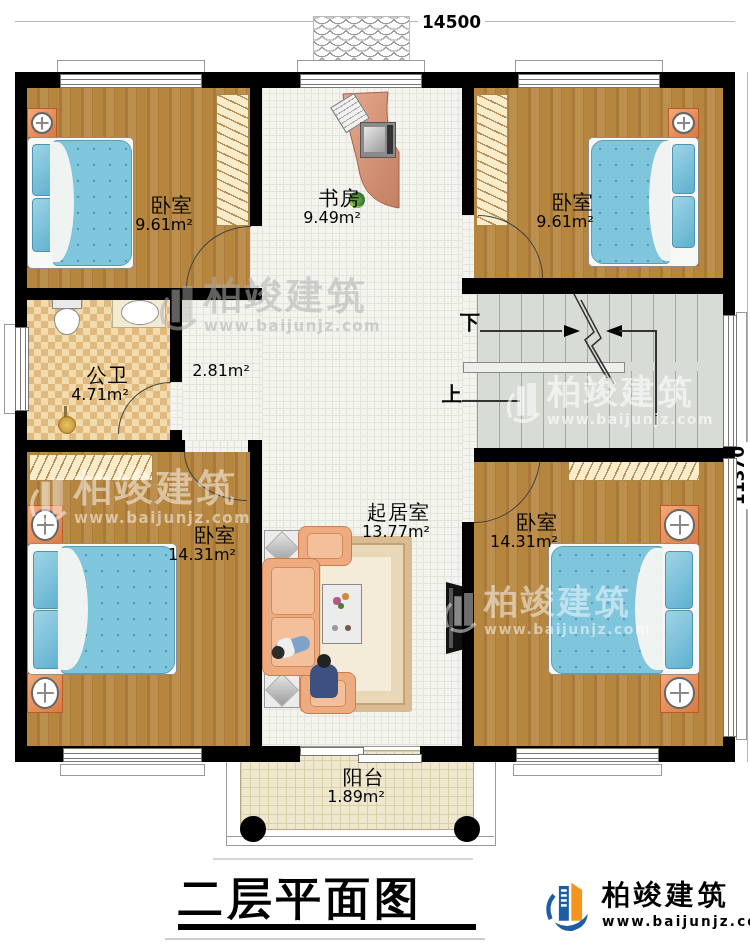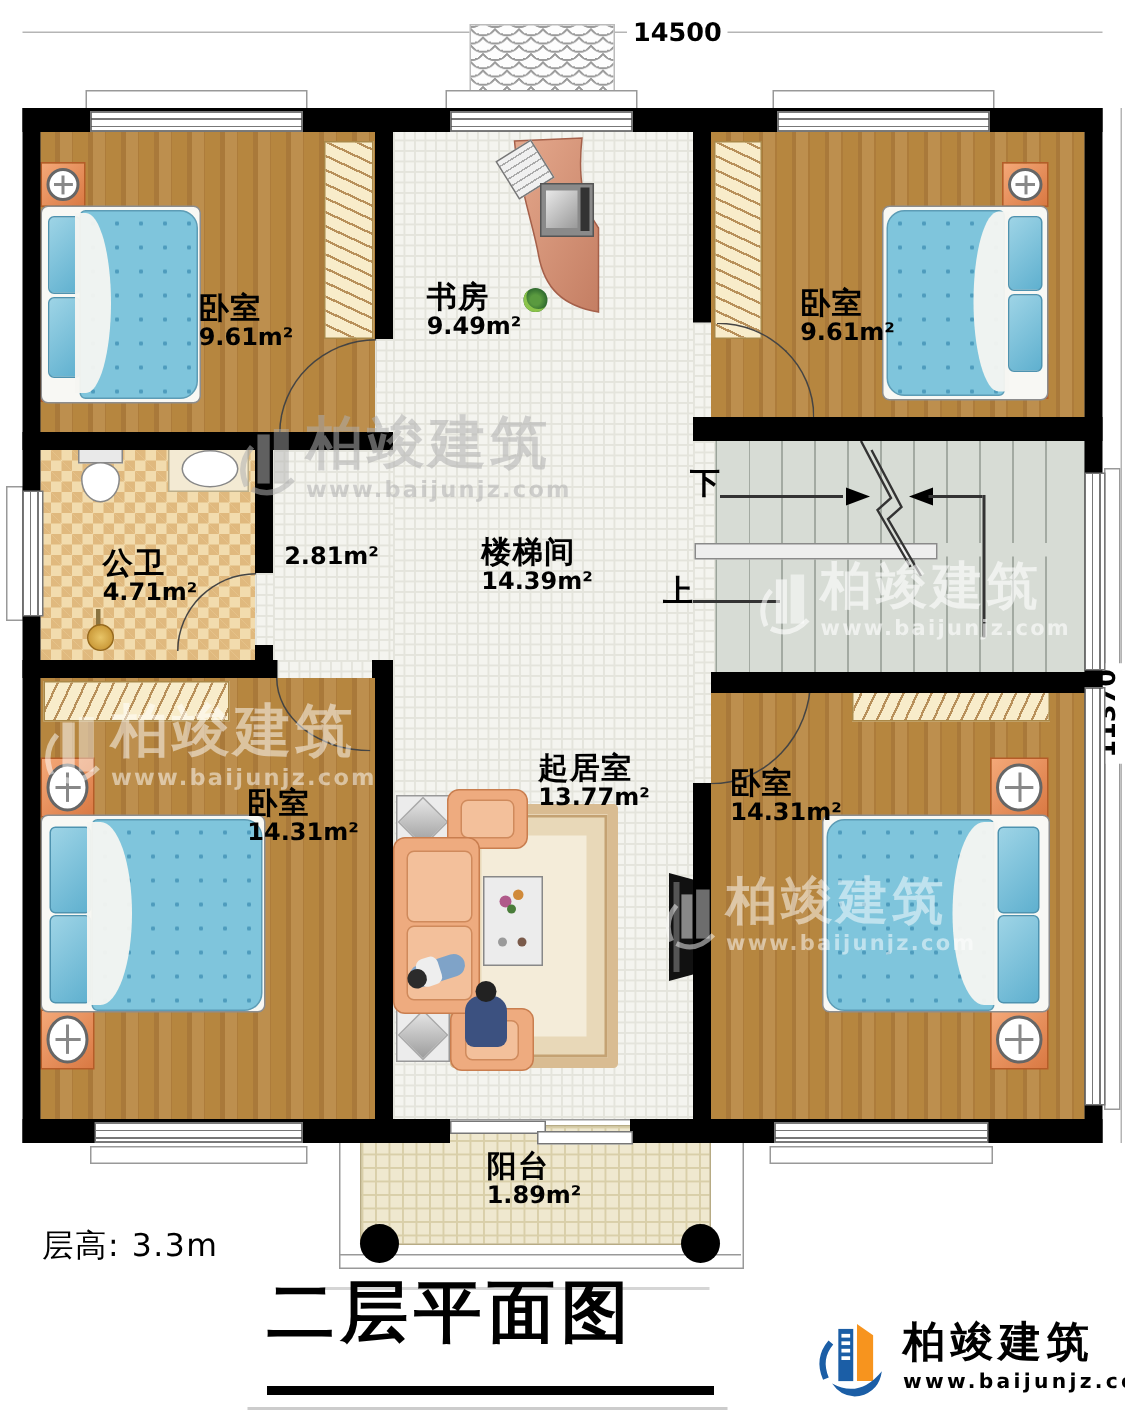--- a/index.html
+++ b/index.html
@@ -20,22 +20,22 @@
   .stairsfloor{background:#d7dcd5;outline:1px solid #9aa39a;}
   .treads{position:absolute;background:repeating-linear-gradient(90deg,transparent 0 21px,#a3aaa2 21px 22px);z-index:2;}
   .balconyfloor{background-color:#efe8cf;
     background-image:linear-gradient(#d9cfa9 1px,transparent 1px),linear-gradient(90deg,#d9cfa9 1px,transparent 1px);
     background-size:9px 9px;border:1px solid #b7ab84;}
   .win{position:absolute;z-index:8;background:#fff;border:1px solid #777;}
   .win-h{background:linear-gradient(to bottom,#fff 0 4px,#777 4px 5px,#fff 5px 9px,#777 9px 10px,#fff 10px 100%);}
   .win-v{background:linear-gradient(to right,#fff 0 4px,#777 4px 5px,#fff 5px 9px,#777 9px 10px,#fff 10px 100%);}
   .sill{position:absolute;z-index:4;background:#fff;border:1px solid #999;}
   .arc{position:absolute;z-index:4;border:0 solid #444;}
-  .room-label{position:absolute;z-index:5;text-align:left;transform:translate(-50%,-50%);
-    font-weight:bold;line-height:1.12;white-space:nowrap;}
+  .room-label{position:absolute;z-index:5;text-align:right;transform:translate(-50%,-50%);
+    font-weight:normal;line-height:1.12;white-space:nowrap;}
   .rname{font-size:20px;letter-spacing:1px;}
   .rarea{font-size:16px;}
   .stair-dir{position:absolute;z-index:5;font-size:20px;font-weight:bold;transform:translate(-50%,-50%);}
   .dim{position:absolute;z-index:5;font-size:17px;font-weight:bold;background:#fff;padding:0 4px;}
   .dimline{position:absolute;background:#b5b5b5;z-index:0;}
   .bedframe{position:absolute;z-index:3;background:#f8f8f4;border:1px solid #8d8d8d;border-radius:5px;}
   .pillow{position:absolute;background:linear-gradient(135deg,#9ed4e6,#5fb0cf);border:1px solid #4e93b0;border-radius:4px;}
   .blanket{position:absolute;background-color:#7fc5dc;
     background-image:radial-gradient(circle,#4e9cbd 1.3px,transparent 1.6px);background-size:16px 16px;
     border:1px solid #5d9cb5;}
@@ -281,38 +281,34 @@
     <div class="blanket" style="left:2px;top:2px;width:110px;height:126px;border-radius:12px 4px 4px 12px"></div>
     <div class="sheet sheet-l" style="left:86px;top:4px;width:30px;height:122px"></div>
     <div class="pillow" style="left:116px;top:7px;width:26px;height:56px"></div>
     <div class="pillow" style="left:116px;top:66px;width:26px;height:57px"></div>
   </div>
 
   <div class="room-label" style="left:164px;top:214px">
     <div class="rname">卧室</div>
     <div class="rarea">9.61m²</div>
   </div>
-  <div class="room-label" style="left:316px;top:207px">
+  <div class="room-label" style="left:332px;top:207px">
     <div class="rname">书房</div>
     <div class="rarea">9.49m²</div>
   </div>
   <div class="room-label" style="left:565px;top:211px">
     <div class="rname">卧室</div>
     <div class="rarea">9.61m²</div>
   </div>
   <div class="room-label" style="left:100px;top:384px">
     <div class="rname">公卫</div>
     <div class="rarea">4.71m²</div>
   </div>
   <div class="room-label" style="left:221px;top:371px">
     <div class="rarea">2.81m²</div>
-  </div>
-  <div class="room-label" style="left:358px;top:377px">
-    <div class="rname">楼梯间</div>
-    <div class="rarea">14.39m²</div>
   </div>
   <div class="room-label" style="left:396px;top:521px">
     <div class="rname">起居室</div>
     <div class="rarea">13.77m²</div>
   </div>
   <div class="room-label" style="left:202px;top:544px">
     <div class="rname">卧室</div>
     <div class="rarea">14.31m²</div>
   </div>
   <div class="room-label" style="left:524px;top:531px">
@@ -366,24 +362,23 @@
         <rect x="15" y="8" width="9" height="36" fill="currentColor"></rect>
         <rect x="27" y="4" width="11" height="40" fill="currentColor" opacity=".85"></rect>
         <path d="M11 48 Q27 56 41 41" stroke="currentColor" stroke-width="4" fill="none"></path>
       </svg>
     <div>
         <div class="wm-name" style="font-size:34px">柏竣建筑</div>
          <div class="wm-url" style="font-size:14px">www.baijunjz.com</div>
       </div>
   </div>
 
-  <div class="note" style="left:28px;top:816px">层高: 3.3m</div>
   <div class="abs" style="left:213px;top:858px;width:260px;height:2px;background:#d5d5d5;z-index:2"></div>
 
-  <div class="titlerow" style="left:178px;top:852px">
+  <div class="titlerow" style="left:178px;top:876px">
     <div class="title-main">二层平面图</div>
   </div>
   <div class="abs" style="left:178px;top:924px;width:298px;height:6px;background:#000;z-index:5"></div>
   <div class="abs" style="left:165px;top:938px;width:320px;height:2px;background:#ccc;z-index:5"></div>
 
   <div class="brand" style="left:542px;top:876px">
     <svg width="52" height="58" viewBox="0 0 60 70">
       <path d="M9 52 Q2 36 13 23" stroke="#1b5ea6" stroke-width="5" fill="none"></path>
       <rect x="19" y="12" width="12" height="42" fill="#1b5ea6"></rect>
       <rect x="21.5" y="16" width="7" height="3" fill="#fff"></rect>

